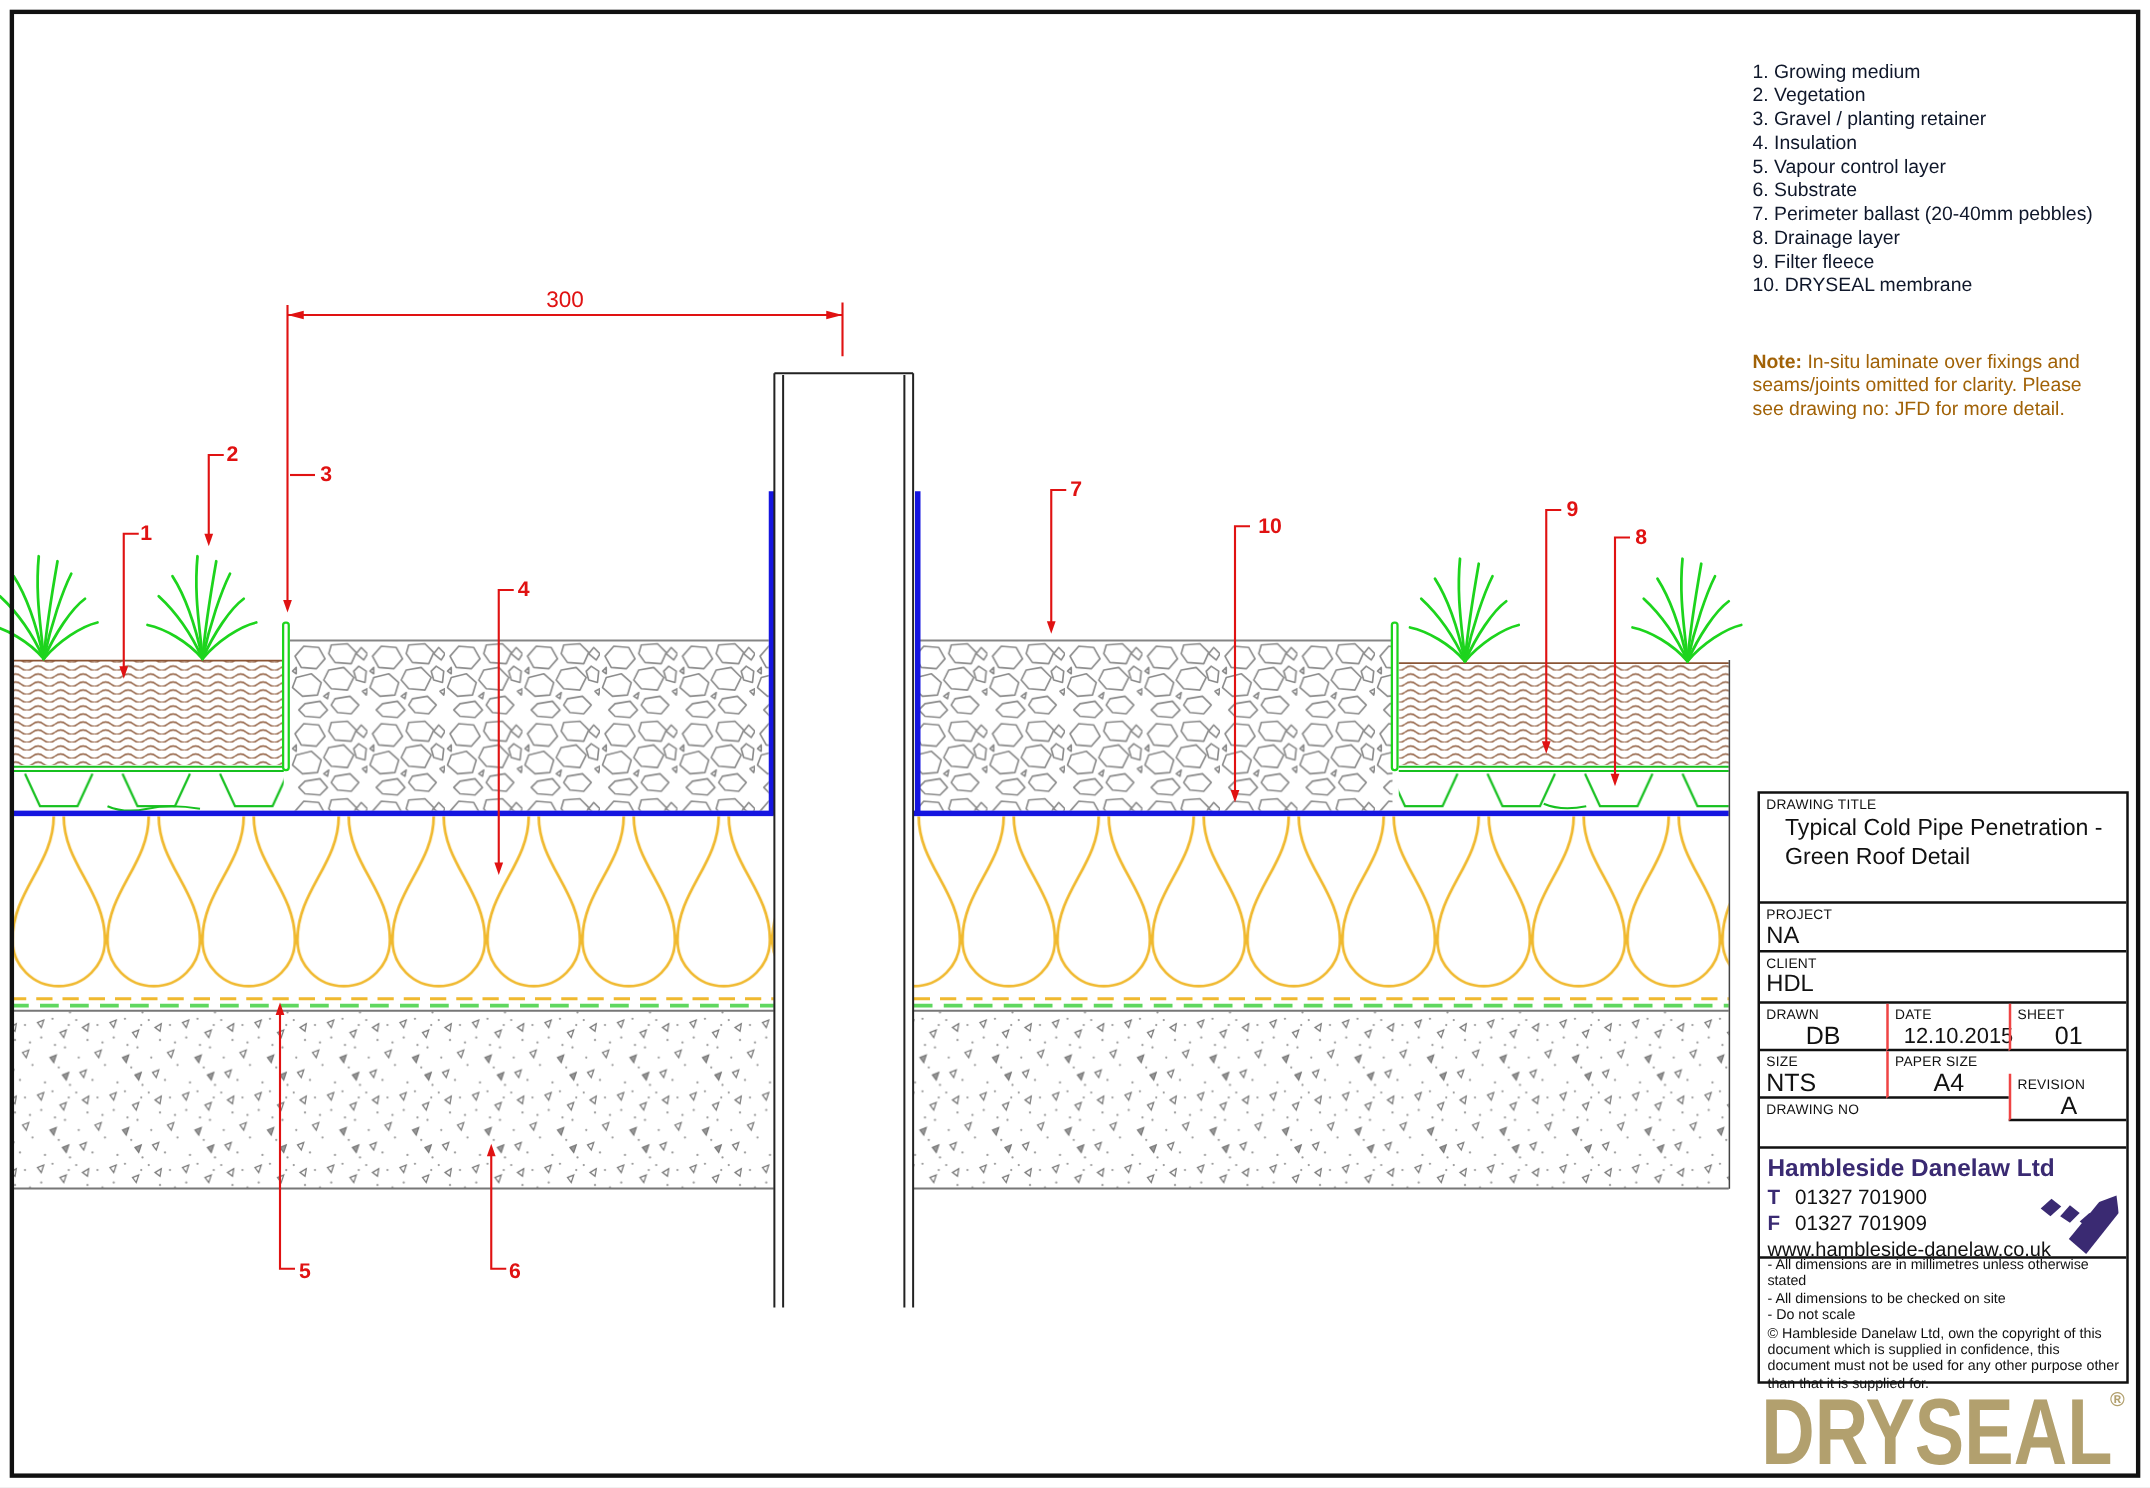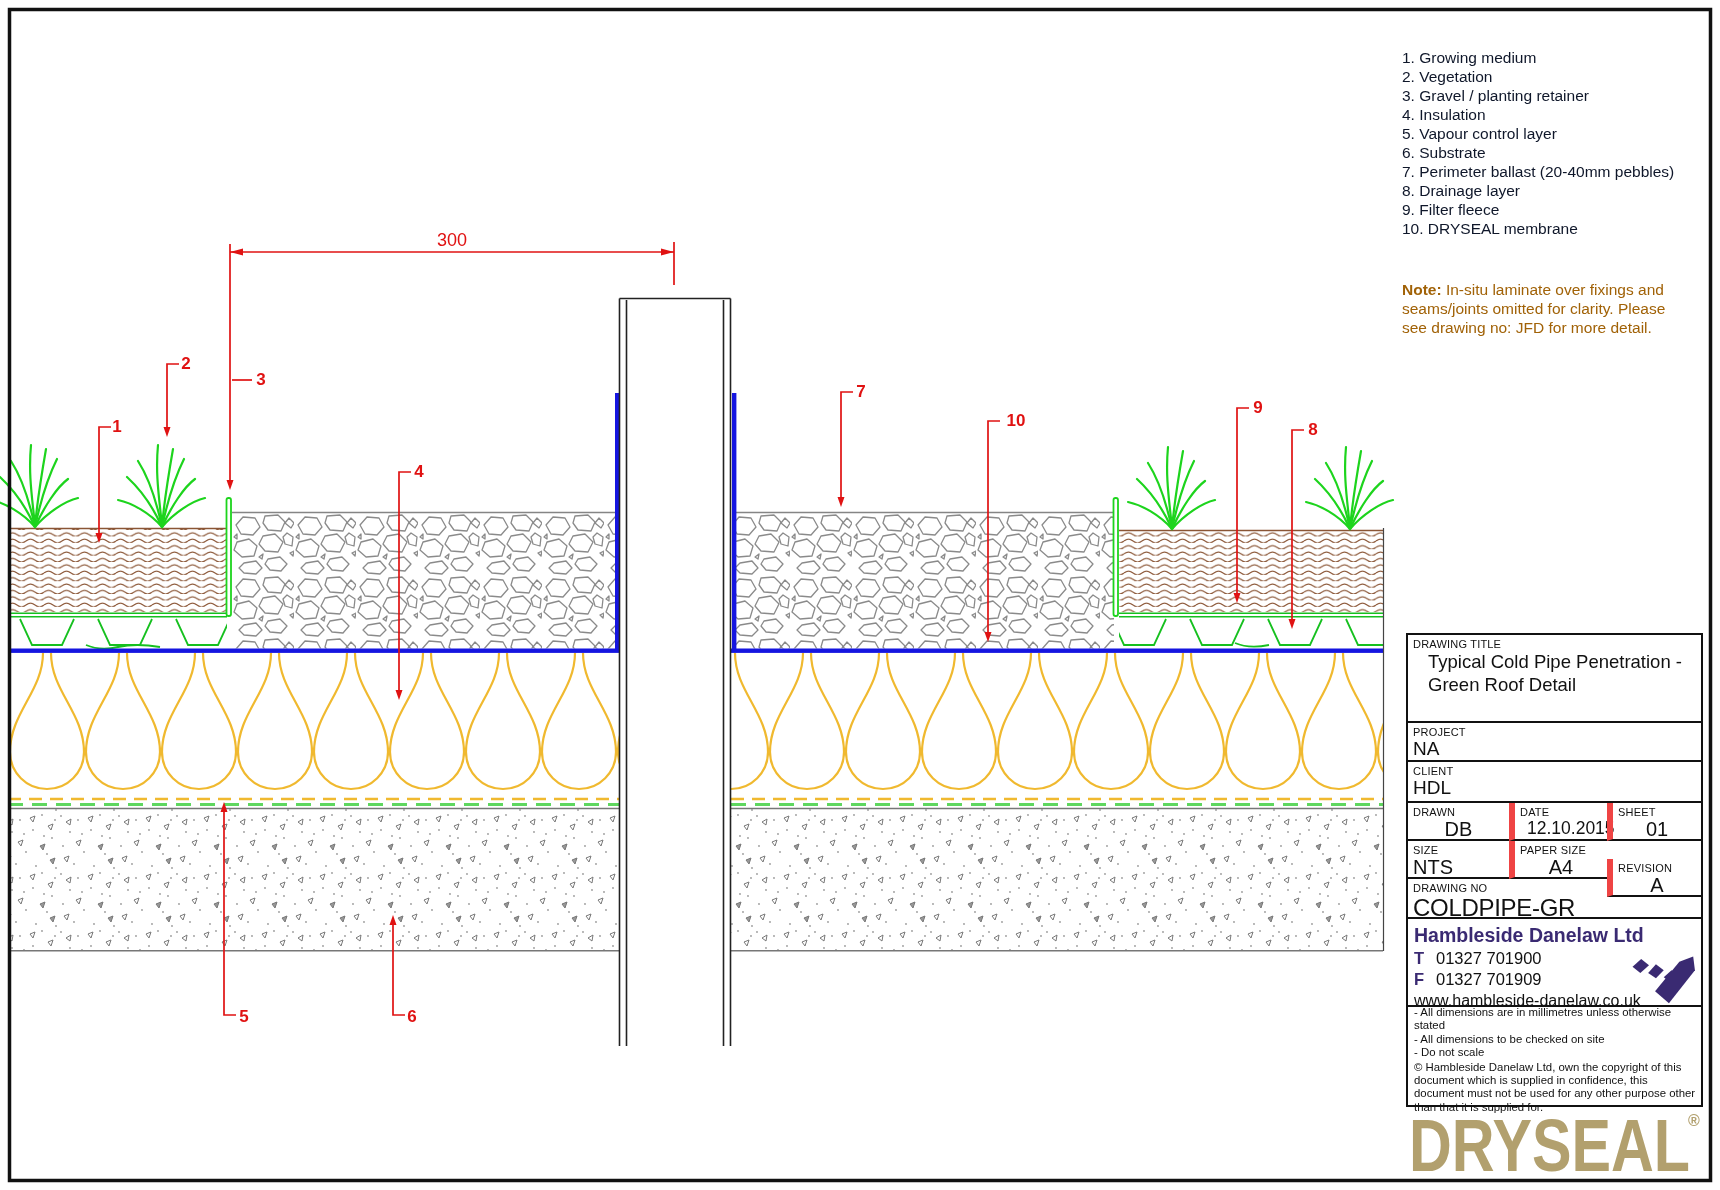--- a/index.html
+++ b/index.html
@@ -10,21 +10,21 @@
   
   #legend{position:absolute;left:1402px;top:48px;width:300px;color:#0f172a;font-size:15.5px;line-height:19px;}
   #legend .li{white-space:nowrap;}
   #note{position:absolute;left:1402px;top:280px;width:292px;color:#a16207;font-size:15.5px;line-height:19px;}
   #note b{font-weight:bold;}
   
   #tb{position:absolute;left:1406px;top:633px;width:297px;height:474px;border:2px solid #111;box-sizing:border-box;color:#111;}
   .cell{position:absolute;box-sizing:border-box;border-bottom:2px solid #111;}
   .cl{font-size:11px;padding:3px 0 0 5px;letter-spacing:.2px;}
   .cv{padding-left:5px;}
-  .row3{border-left:6px solid #ef4444;}
+  .row3{border-left:2px solid #ef4444;}
   #tb .noleft{border-left:none;}
   .ctr{text-align:center;padding-left:0;}
   #company{position:absolute;left:0;top:284px;width:293px;height:88px;border-bottom:2px solid #111;box-sizing:border-box;padding:5px 6px 0 6px;}
   #company .cname{color:#3a2a72;font-weight:bold;font-size:19.5px;}
   #company .crow{font-size:16.5px;margin-top:2px;}
   #company .crow b{color:#3a2a72;display:inline-block;width:22px;}
   #company .cweb{font-size:16px;margin-top:3px;}
   #company svg{position:absolute;right:6px;top:34px;}
   #disc{position:absolute;left:0;top:368px;width:293px;height:88px;box-sizing:border-box;padding:3px 4px 0 6px;font-size:11.4px;line-height:13.4px;color:#111;}
   #disc .cp{margin-top:1px;}
@@ -269,21 +269,20 @@
       <div class="cl">PAPER SIZE</div>
       <div class="cv ctr" style="font-size:20px;">A4</div>
     </div>
     <div class="cell row3" style="left:199px;top:206px;width:94px;height:38px;margin-top:18px;">
       <div class="cl">REVISION</div>
       <div class="cv ctr" style="font-size:20px;">A</div>
     </div>
 
     <div class="cell" style="left:0;top:244px;width:293px;height:40px;">
       <div class="cl">DRAWING NO</div>
-      <div class="cv" style="font-size:24px;letter-spacing:-.3px;">COLDPIPE-GR</div>
     </div>
 
     <div id="company">
       <div class="cname">Hambleside Danelaw Ltd</div>
       <div class="crow"><b>T</b><span>01327 701900</span></div>
       <div class="crow"><b>F</b><span>01327 701909</span></div>
       <div class="cweb">www.hambleside-danelaw.co.uk</div>
       <svg width="66" height="52" viewBox="0 0 76 60">
         <g fill="#3a2a72">
           <path d="M4,16 L14,7 L23,14 L13,23 Z"></path>

